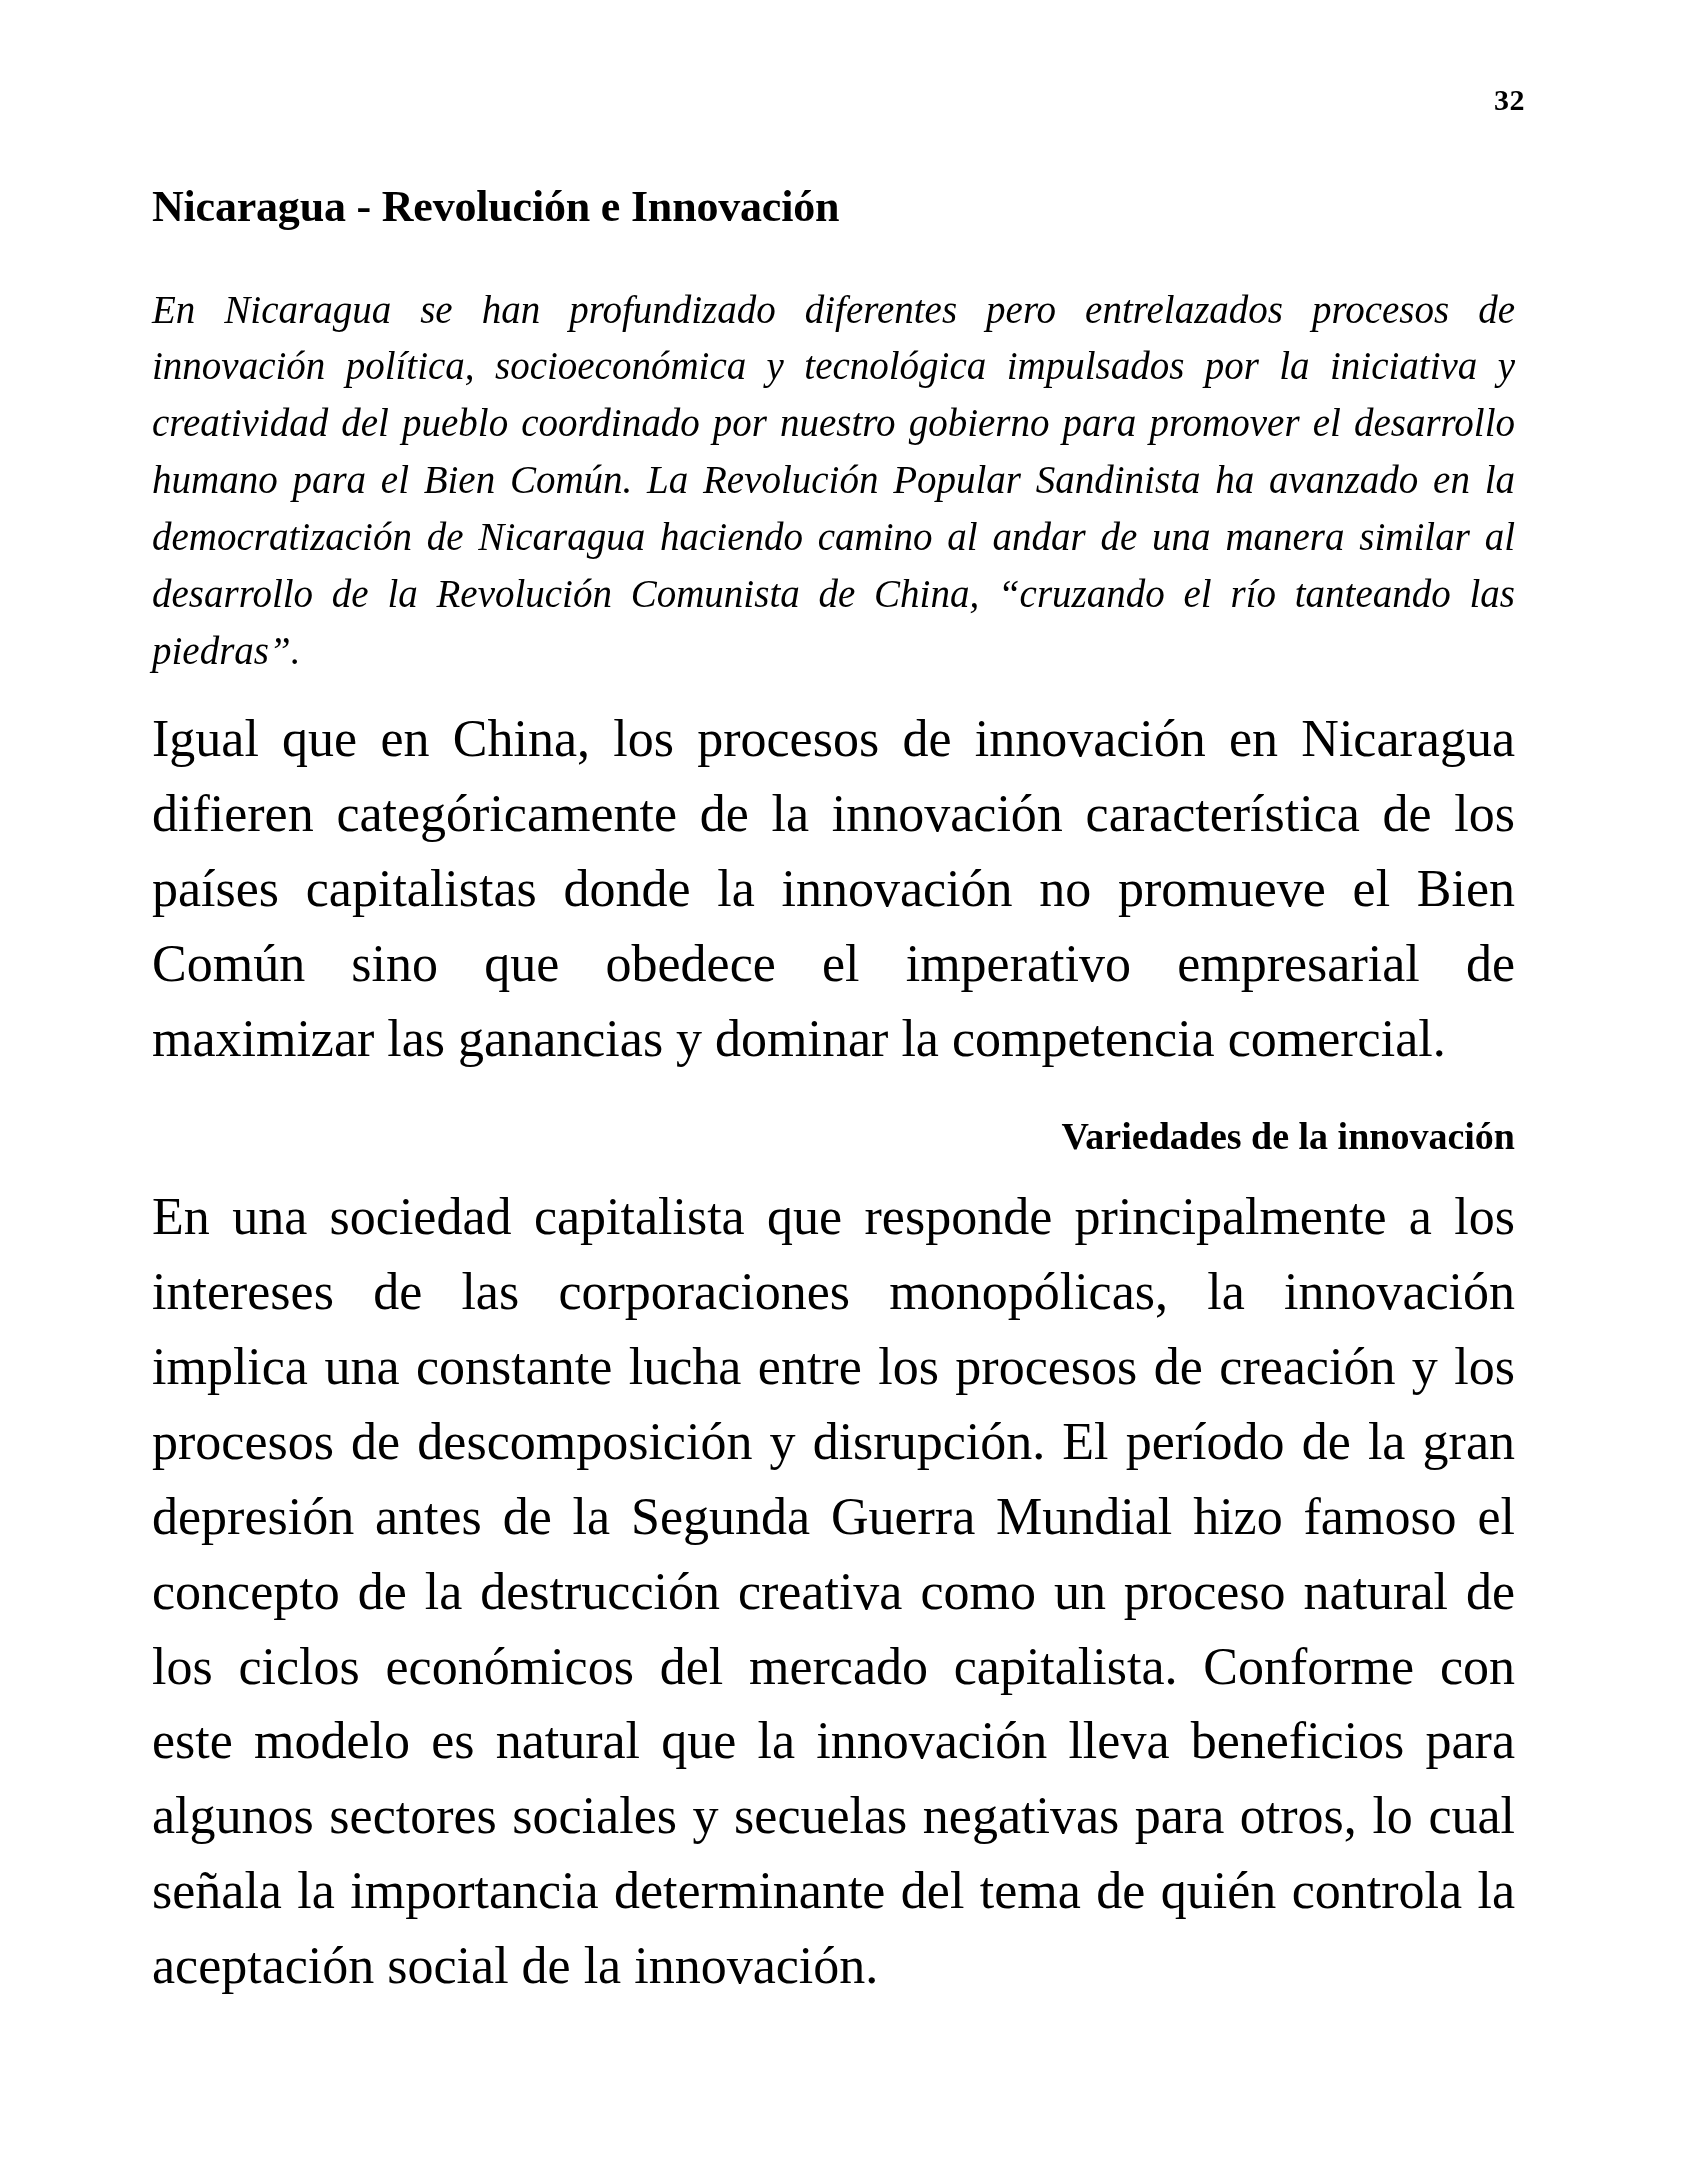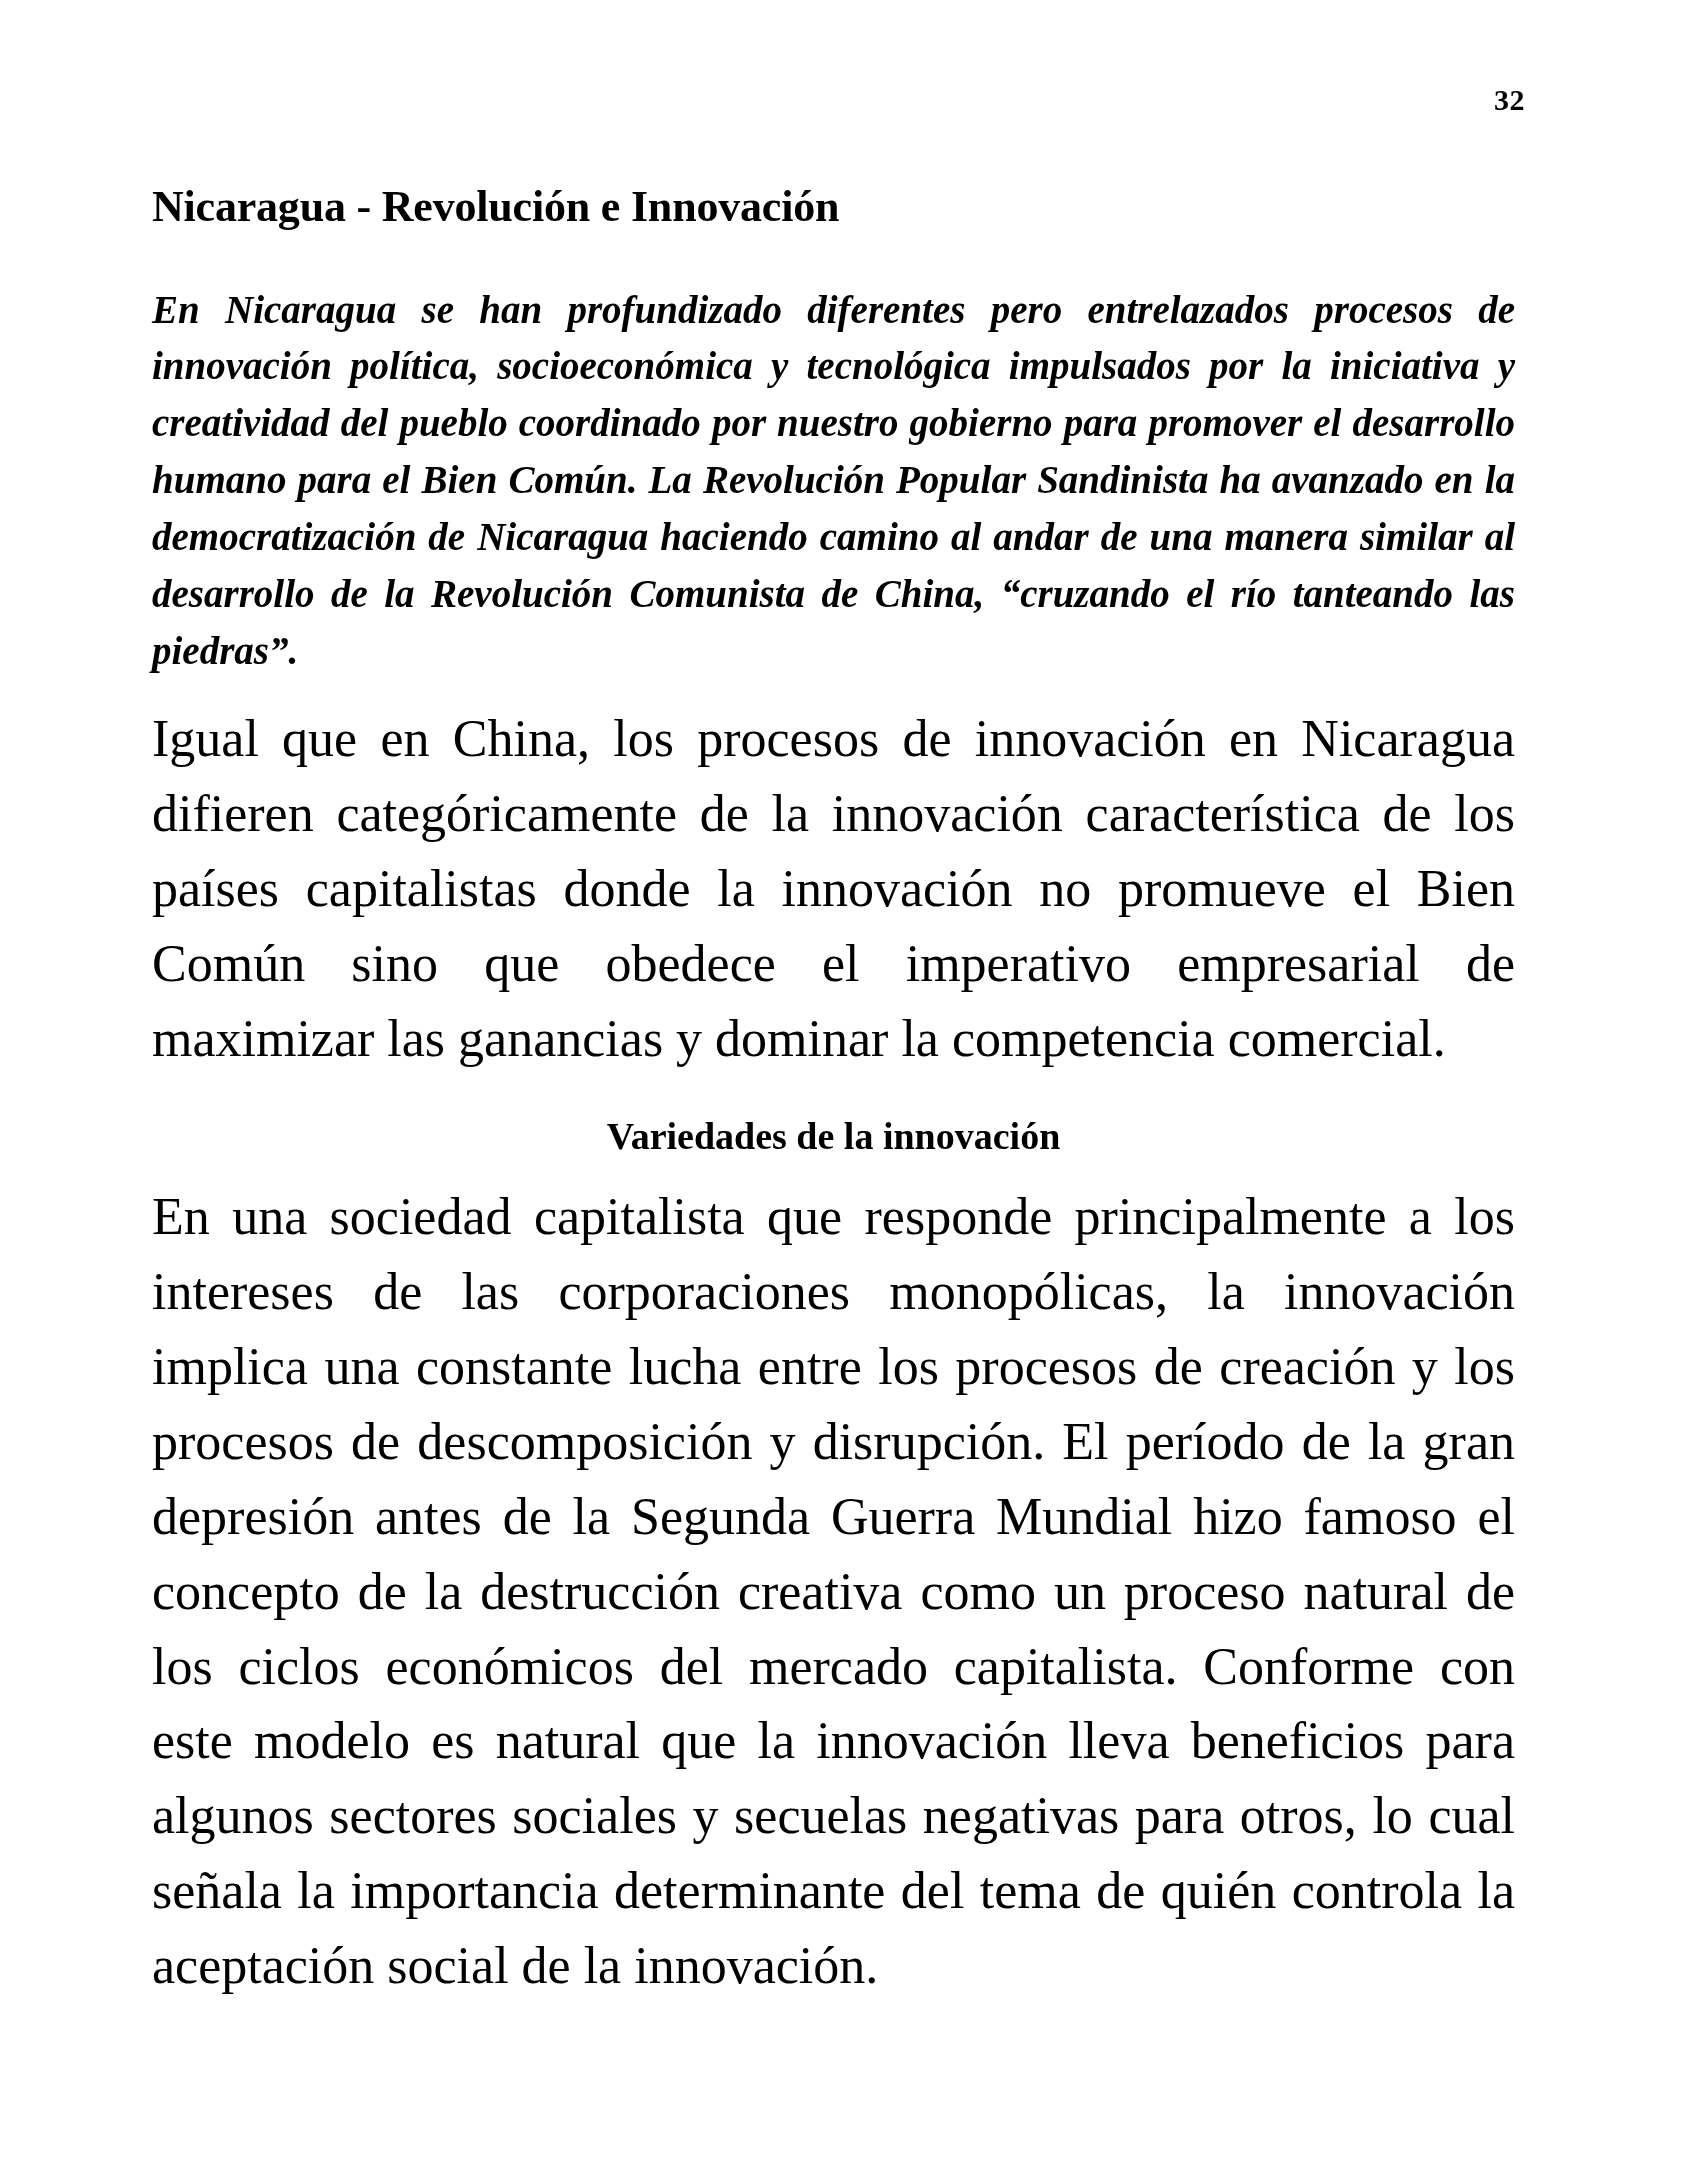--- a/index.html
+++ b/index.html
@@ -51,36 +51,36 @@
     letter-spacing: -0.2px;
     text-align: left;
     white-space: nowrap;
   }
 
   h2.section-heading {
     font-size: 38px;
     font-weight: bold;
     line-height: 1.1;
     margin: 40px 0 22px 0;
-    text-align: center;
+    text-align: right;
   }
 
   p.body-para {
     font-size: 52px;
     line-height: 1.44;
     margin: 0 0 18px 0;
     text-align: justify;
     text-justify: inter-word;
     hyphens: none;
     -webkit-hyphens: none;
   }
 
   p.lead-para {
     font-size: 39px;
-    font-weight: bold;
+    font-weight: normal;
     font-style: italic;
     line-height: 1.46;
     margin: 0 0 22px 0;
     text-align: justify;
     text-justify: inter-word;
   }
 
   
 </style>
 </head>

